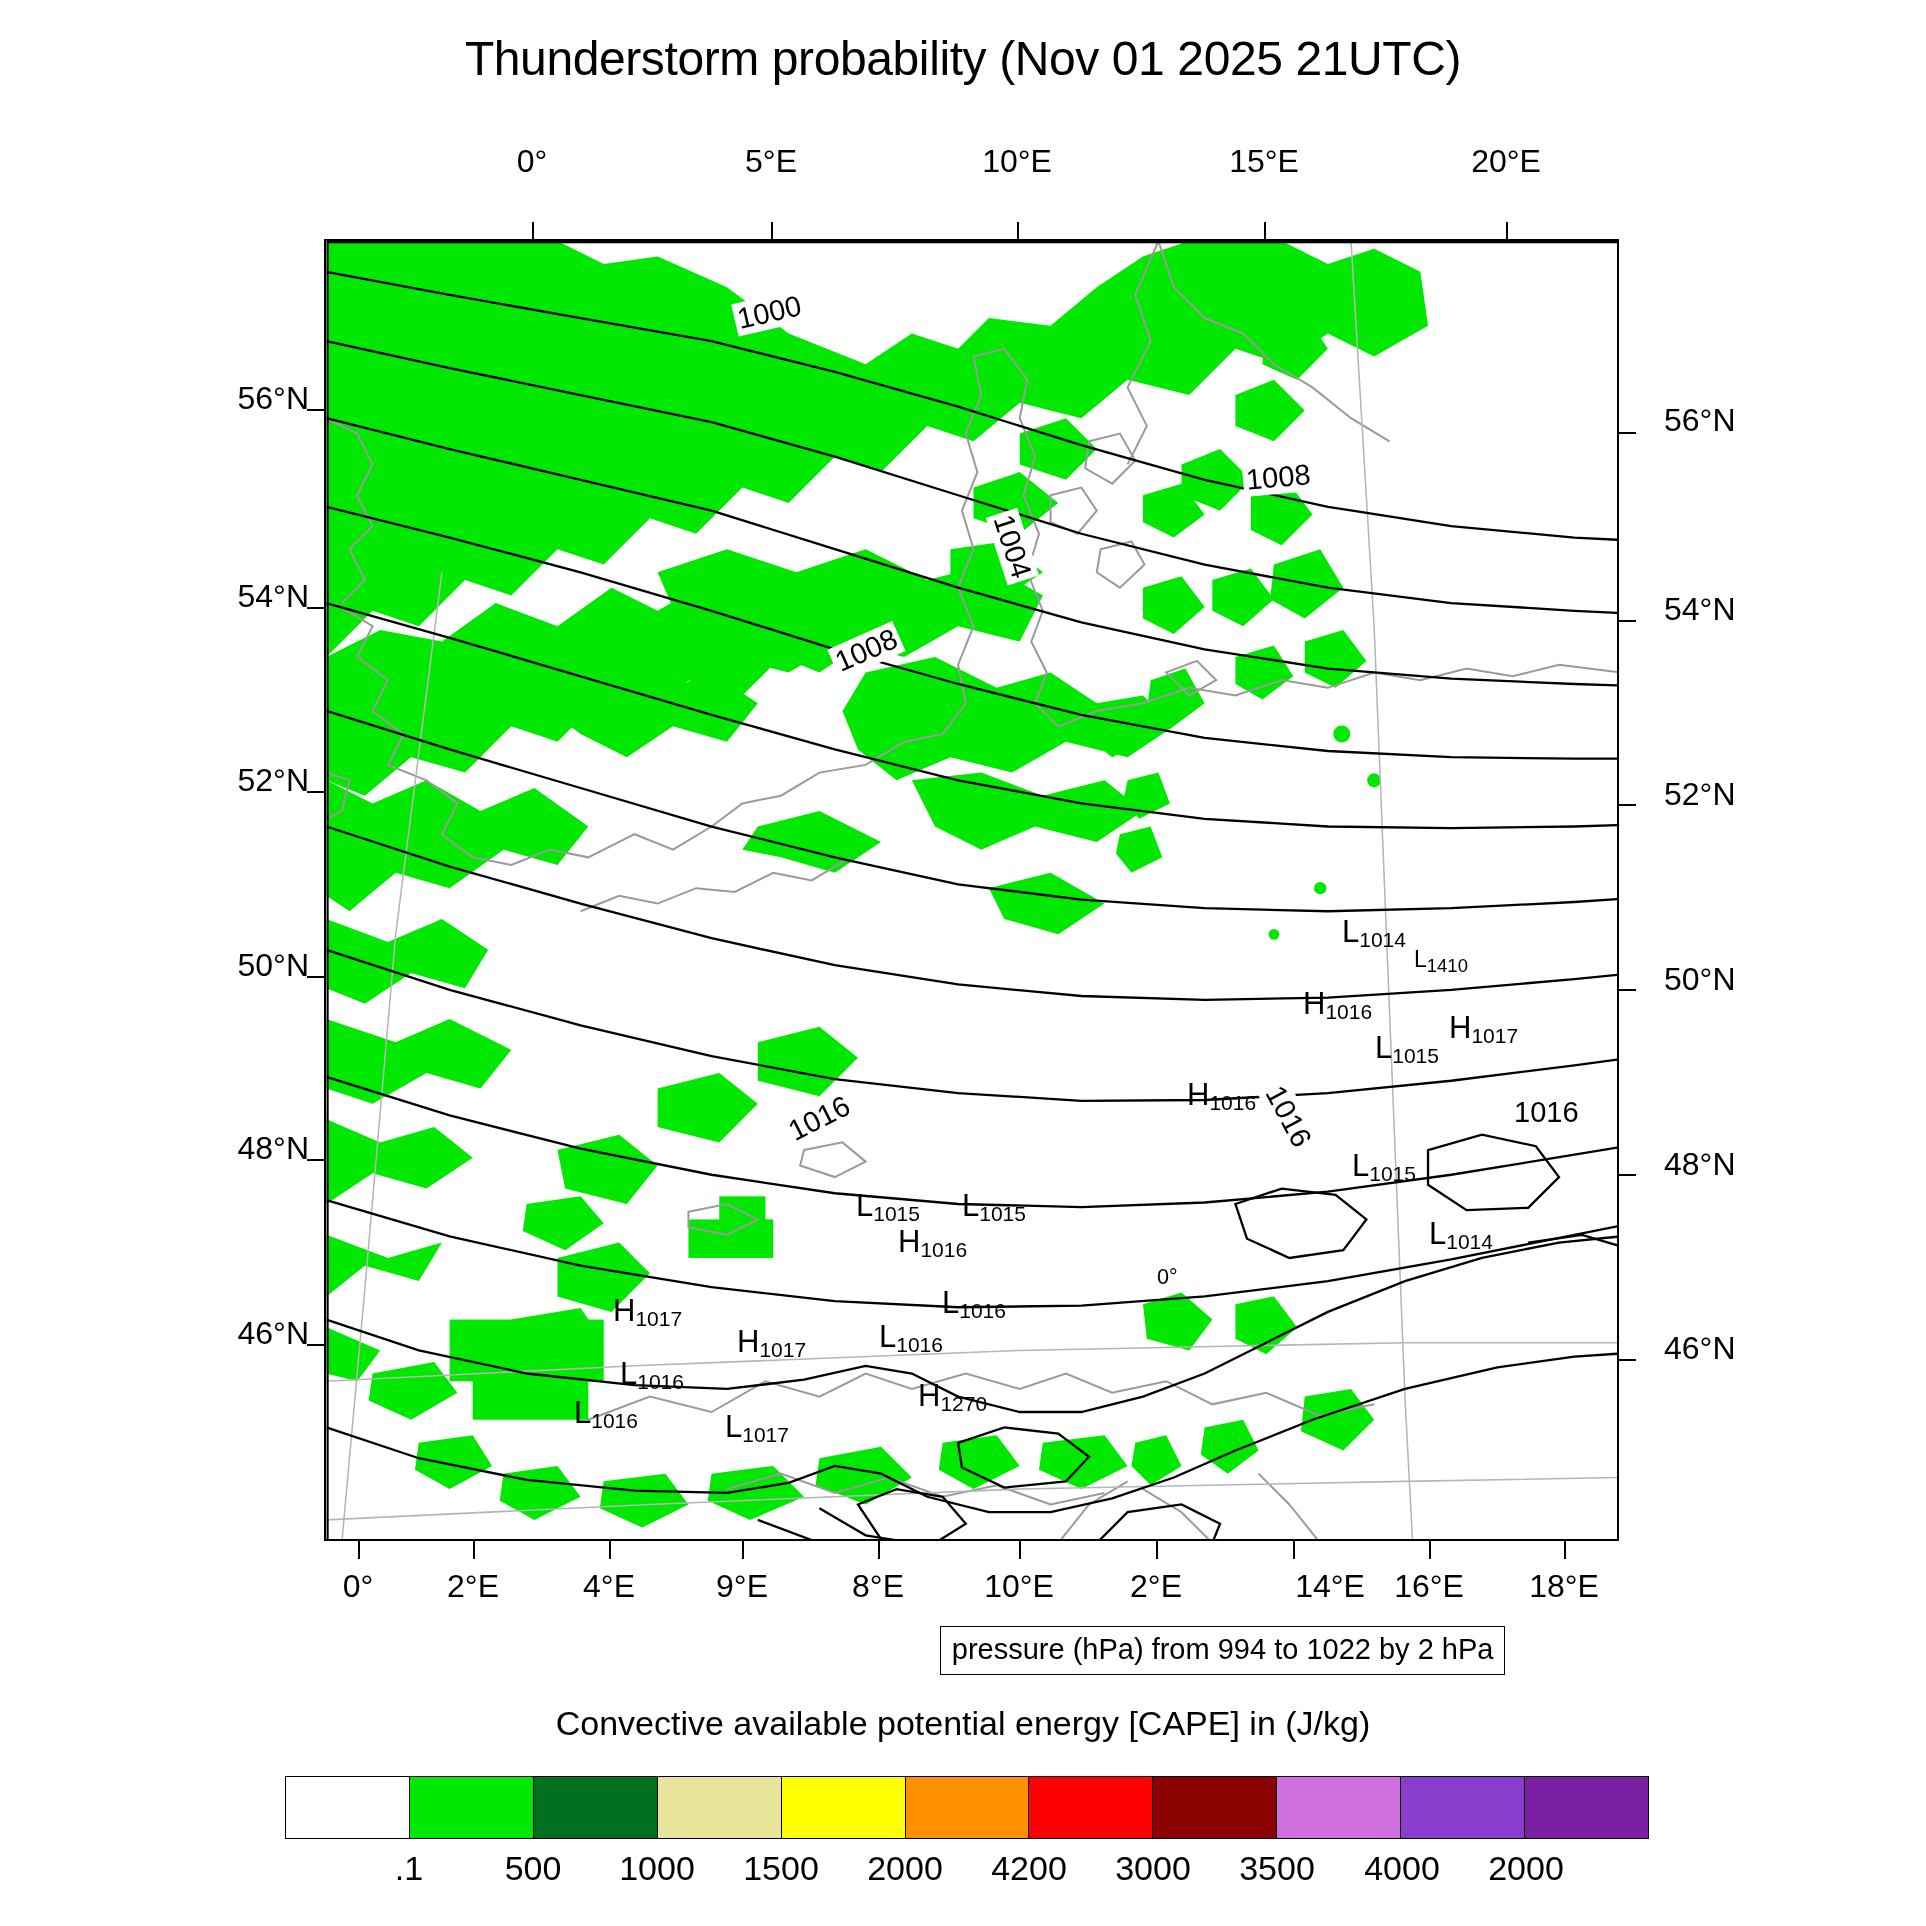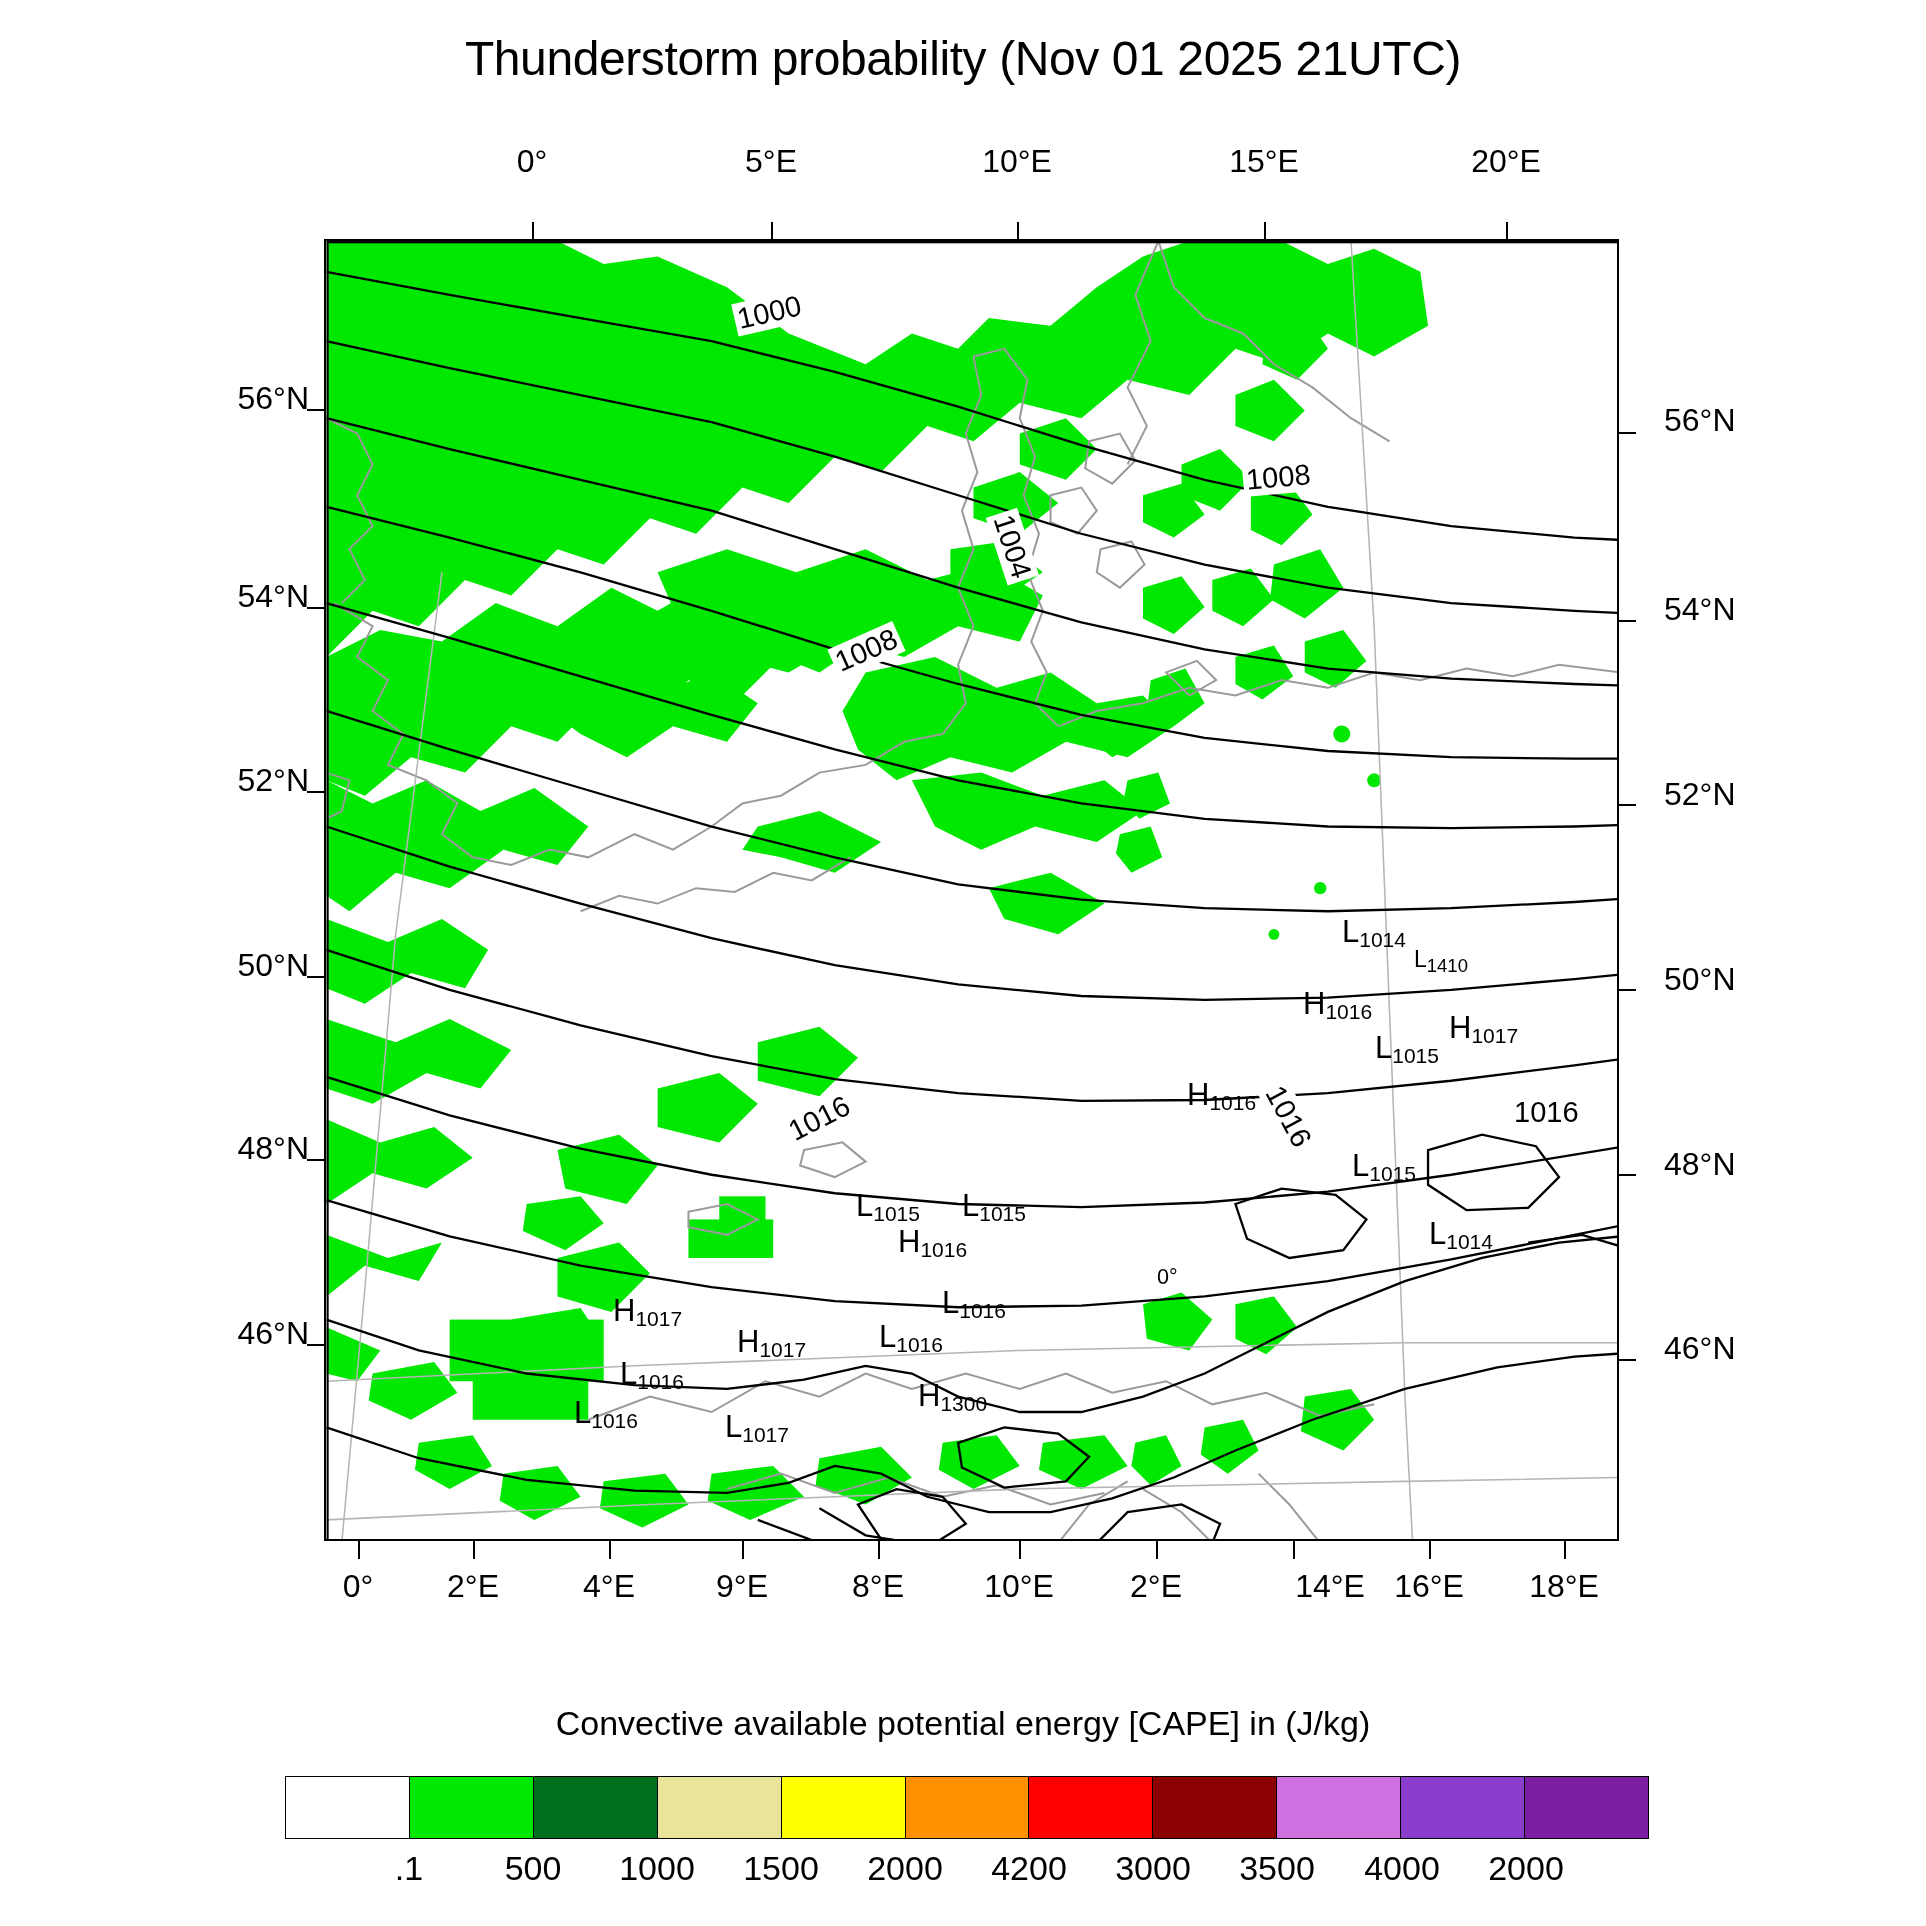--- a/index.html
+++ b/index.html
@@ -337,21 +337,21 @@
     <div class="hl" style="left:530px; top:949px;"><b>L</b><sub>1015</sub></div>
     <div class="hl" style="left:636px; top:949px;"><b>L</b><sub>1015</sub></div>
     <div class="hl" style="left:572px; top:985px;"><b>H</b><sub>1016</sub></div>
     <div class="hl" style="left:616px; top:1046px;"><b>L</b><sub>1016</sub></div>
     <div class="hl" style="left:553px; top:1080px;"><b>L</b><sub>1016</sub></div>
     <div class="hl" style="left:287px; top:1054px;"><b>H</b><sub>1017</sub></div>
     <div class="hl" style="left:411px; top:1085px;"><b>H</b><sub>1017</sub></div>
     <div class="hl" style="left:294px; top:1117px;"><b>L</b><sub>1016</sub></div>
     <div class="hl" style="left:248px; top:1156px;"><b>L</b><sub>1016</sub></div>
     <div class="hl" style="left:399px; top:1170px;"><b>L</b><sub>1017</sub></div>
-    <div class="hl" style="left:592px; top:1139px;"><b>H</b><sub>1300</sub></div>
+    <div class="hl" style="left:592px; top:1139px;"><b>H</b><sub>1270</sub></div>
   </div>
 
   <div class="tickmark" style="left:307px; top:409px; width:18.5px; height:2.3px;"></div>
   <div class="tickmark" style="left:307px; top:607px; width:18.5px; height:2.3px;"></div>
   <div class="tickmark" style="left:307px; top:791px; width:18.5px; height:2.3px;"></div>
   <div class="tickmark" style="left:307px; top:976px; width:18.5px; height:2.3px;"></div>
   <div class="tickmark" style="left:307px; top:1159px; width:18.5px; height:2.3px;"></div>
   <div class="tickmark" style="left:307px; top:1344px; width:18.5px; height:2.3px;"></div>
 
   <div class="tickmark" style="left:1617px; top:432px; width:18.5px; height:2.3px;"></div>
@@ -371,20 +371,21 @@
   <div class="tickmark" style="left:473px; top:1540px; width:2.3px; height:18.5px;"></div>
   <div class="tickmark" style="left:609px; top:1540px; width:2.3px; height:18.5px;"></div>
   <div class="tickmark" style="left:742px; top:1540px; width:2.3px; height:18.5px;"></div>
   <div class="tickmark" style="left:878px; top:1540px; width:2.3px; height:18.5px;"></div>
   <div class="tickmark" style="left:1019px; top:1540px; width:2.3px; height:18.5px;"></div>
   <div class="tickmark" style="left:1156px; top:1540px; width:2.3px; height:18.5px;"></div>
   <div class="tickmark" style="left:1293px; top:1540px; width:2.3px; height:18.5px;"></div>
   <div class="tickmark" style="left:1429px; top:1540px; width:2.3px; height:18.5px;"></div>
   <div class="tickmark" style="left:1564px; top:1540px; width:2.3px; height:18.5px;"></div>
 
+  <div class="press-note">pressure (hPa) from 994 to 1022 by 2 hPa</div>
 
   <div class="cbar-title">Convective available potential energy [CAPE] in (J/kg)</div>
   <div class="cbar">
     <div class="cell" style="background:#ffffff"></div>
     <div class="cell" style="background:#00e800"></div>
     <div class="cell" style="background:#006f1e"></div>
     <div class="cell" style="background:#e8e59a"></div>
     <div class="cell" style="background:#ffff00"></div>
     <div class="cell" style="background:#ff9000"></div>
     <div class="cell" style="background:#ff0000"></div>

